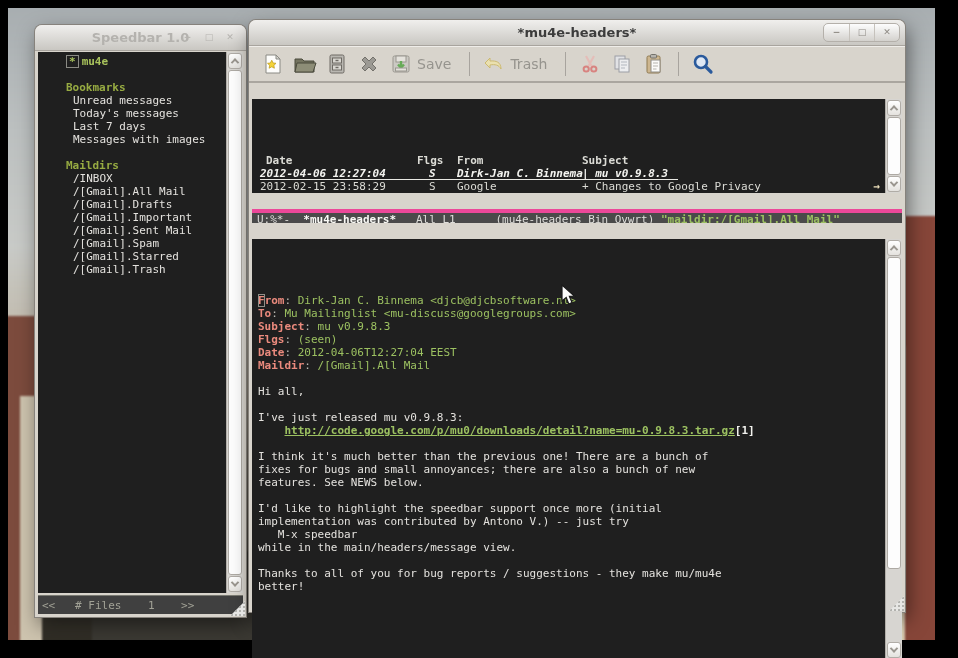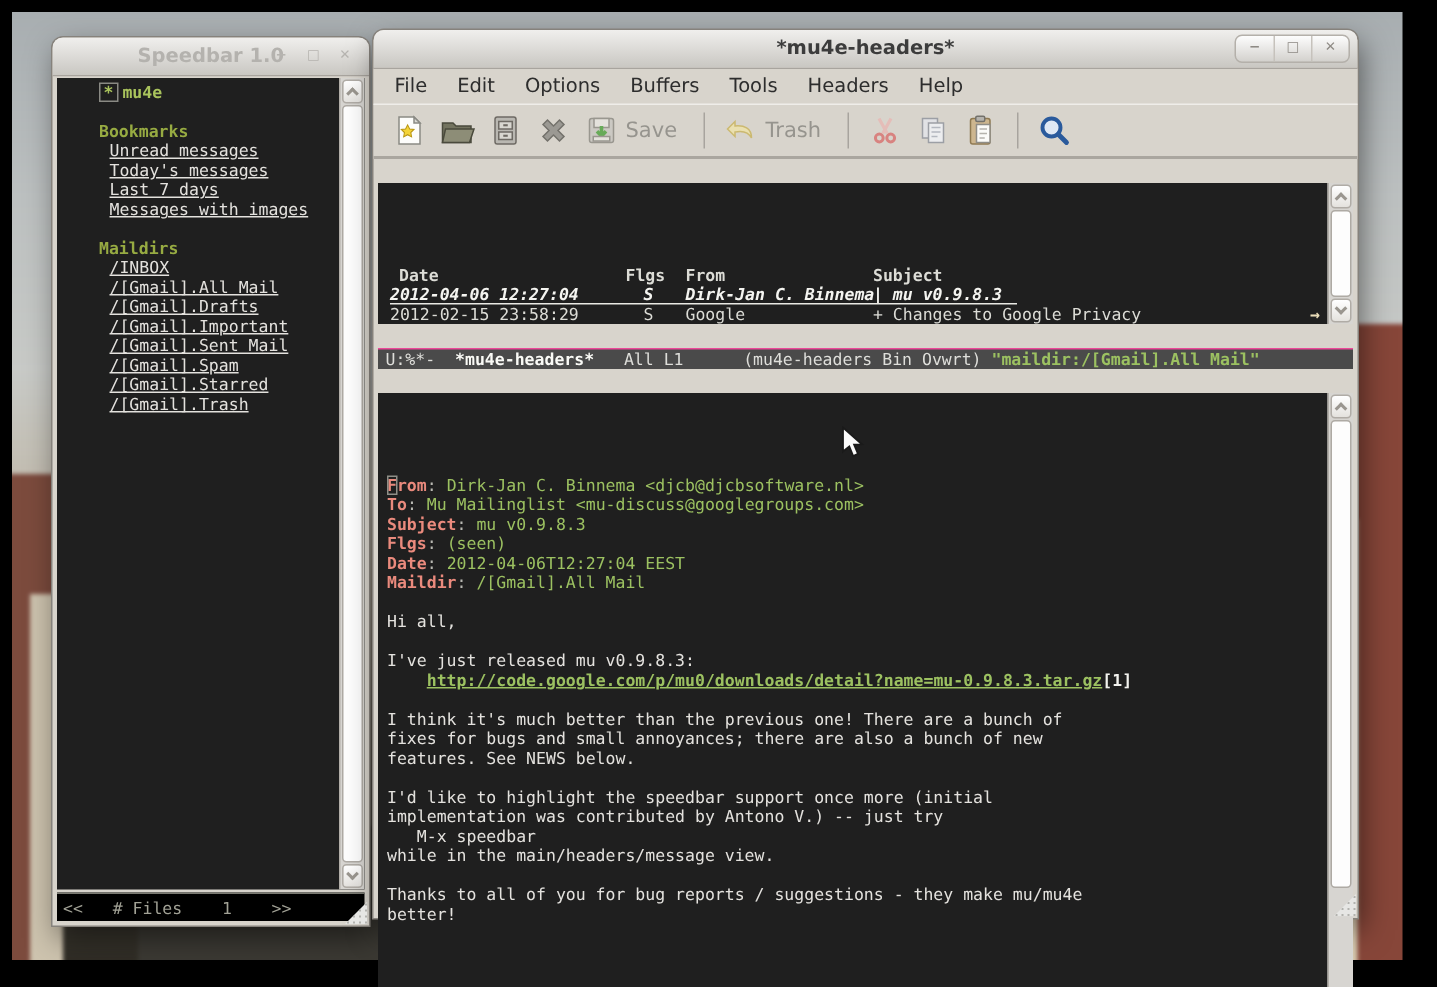--- a/index.html
+++ b/index.html
@@ -57,22 +57,22 @@
   
   #speedbar{left:35px;top:25px;width:211px;height:592px;}
   .sb-body{position:absolute;left:3px;right:3px;top:27px;bottom:24px;background:var(--darkbg);
     font:11px/13px "DejaVu Sans Mono",monospace;white-space:pre;color:var(--fg);overflow:hidden;}
   .sb-content{position:absolute;left:2px;top:3px;right:18px;margin-left:26px;}
   .sb-line{height:13px;}
   .sb-root{color:#a9c35c;font-weight:bold;}
   .sb-rootbox{display:inline-block;border:1px solid #8a8a84;color:#a9c35c;
     padding:0 2px;margin-right:3px;font-weight:bold;line-height:11px;}
   .sb-head{color:var(--olive);font-weight:bold;}
-  .sb-item{color:var(--fg);padding-left:7px;text-decoration:underline;}
-  .sb-modeline{position:absolute;left:3px;right:3px;bottom:3px;height:19px;background:#000000;
+  .sb-item{color:var(--fg);padding-left:7px;}
+  .sb-modeline{position:absolute;left:3px;right:3px;bottom:3px;height:19px;background:#404040;
     border-top:1px solid #7a7a72;font:11px/19px "DejaVu Sans Mono",monospace;color:#a2a296;
     white-space:pre;padding-left:4px;}
   
   #emacs{left:249px;top:20px;width:656px;height:592px;}
   .menubar{height:23px;display:flex;align-items:center;padding:0 4px;
     font:13px "DejaVu Sans",sans-serif;color:#2d2d2d;background:var(--chrome);}
   .menu-item{padding:2px 10px;}
   .toolbar{height:37px;display:flex;align-items:center;padding:0 8px;background:var(--chrome);
     border-top:1px solid #efede9;border-bottom:2px solid #aaa69f;}
   .tbtn{width:32px;height:30px;display:flex;align-items:center;justify-content:center;flex:none;}
@@ -90,21 +90,21 @@
   .hd .c-date{left:14px;} .hd span{color:var(--olive);font-weight:bold;}
   .v-flgs{left:177px;}
   .hrow .hcol{color:#dcdcd6;}
   .hrow.sel .hcol{color:#f4f4f0;font-weight:bold;font-style:italic;}
   .sel-underline{position:absolute;left:8px;top:12px;width:418px;height:1px;background:#e9e9e4;}
   .harrow{position:absolute;right:22px;top:0;color:#e9ddb9;font-weight:bold;}
   .pane-pad{height:3px;}
   
   .modeline{height:14px;margin:0 3px;font:11px/14px "DejaVu Sans Mono",monospace;white-space:pre;
     padding-left:5px;overflow:hidden;}
-  .ml-act{background:var(--mlact);border-top:1px solid #ec4899;color:#dededa;}
+  .ml-act{background:var(--mlact);border-top:4px solid #ec4899;color:#dededa;}
   .ml-inact{background:var(--mlinact);border-top:1px solid #5e5e5e;color:#94948c;}
   .ml-bold{font-weight:bold;color:#fafaf6;}
   .ml-green{color:var(--green);font-weight:bold;}
   .ml-dimbold{font-weight:bold;color:#a89a88;}
   
   .vline{height:13px;padding-left:6px;}
   .mlabel{color:var(--salmon);font-weight:bold;}
   .mcolon{color:#b8b8b2;}
   .mvalue{color:var(--green);}
   .hollow{outline:1px solid #8f8f88;outline-offset:-1px;}
@@ -157,29 +157,20 @@
 <div class="win" id="emacs">
   <div class="titlebar">
     <span class="title-main">*mu4e-headers*</span>
     <div class="btn-tab">
         <div class="wbtn">−</div>
         <div class="wbtn">□</div>
         <div class="wbtn">✕</div>
       </div>
   </div>
 
-  <div class="menubar" id="menubar">
-      <span class="menu-item">File</span>
-      <span class="menu-item">Edit</span>
-      <span class="menu-item">Options</span>
-      <span class="menu-item">Buffers</span>
-      <span class="menu-item">Tools</span>
-      <span class="menu-item">Headers</span>
-      <span class="menu-item">Help</span>
-    </div>
 
   <div class="toolbar">
     <div class="tbtn">
       <svg width="22" height="22" viewBox="0 0 22 22">
         <path d="M4 2 h10 l4 4 v14 h-14 z" fill="#fdfdfb" stroke="#8a8a84"></path>
         <path d="M14 2 l4 4 h-4 z" fill="#d8d8d2" stroke="#8a8a84"></path>
         <path d="M15 5 l1.6 3.2 3.4.4 -2.5 2.4 .6 3.4 -3.1-1.7 -3.1 1.7 .6-3.4 -2.5-2.4 3.4-.4z" fill="#f4d438" stroke="#b89410" stroke-width=".8" transform="translate(-3,3) scale(.85)"></path>
       </svg>
     </div>
     <div class="tbtn">

